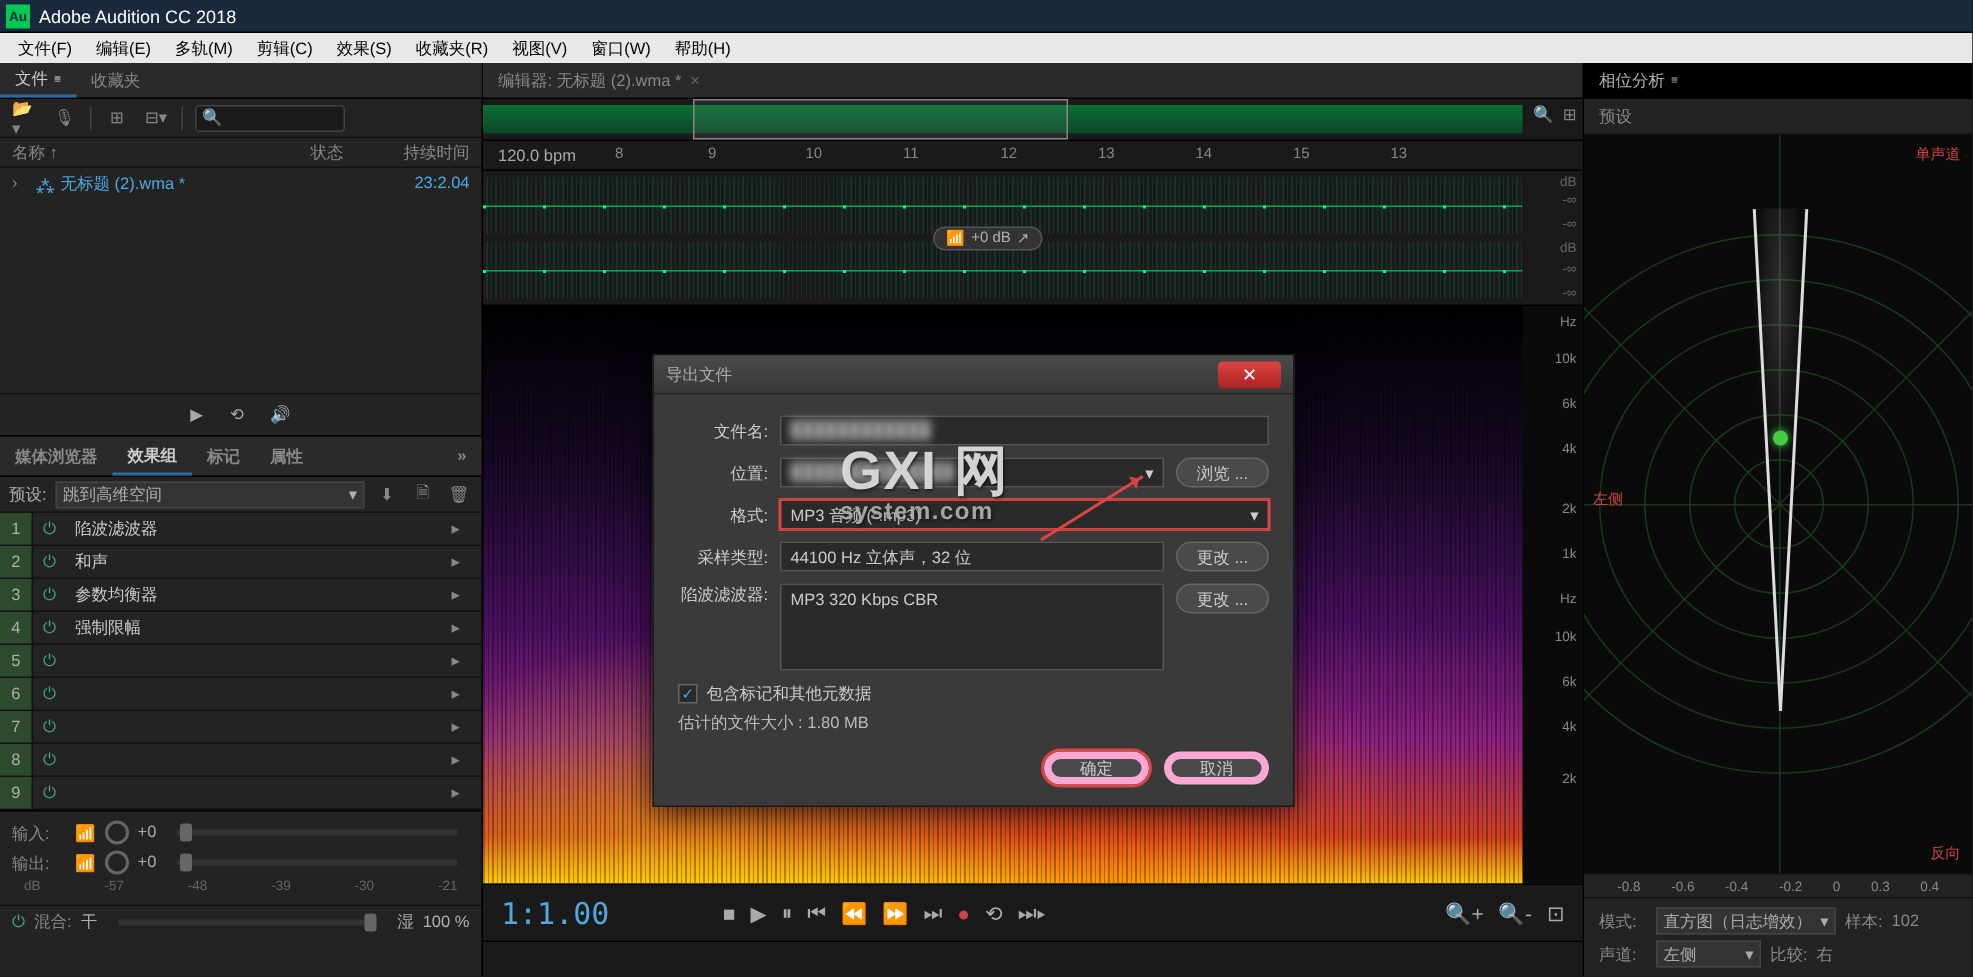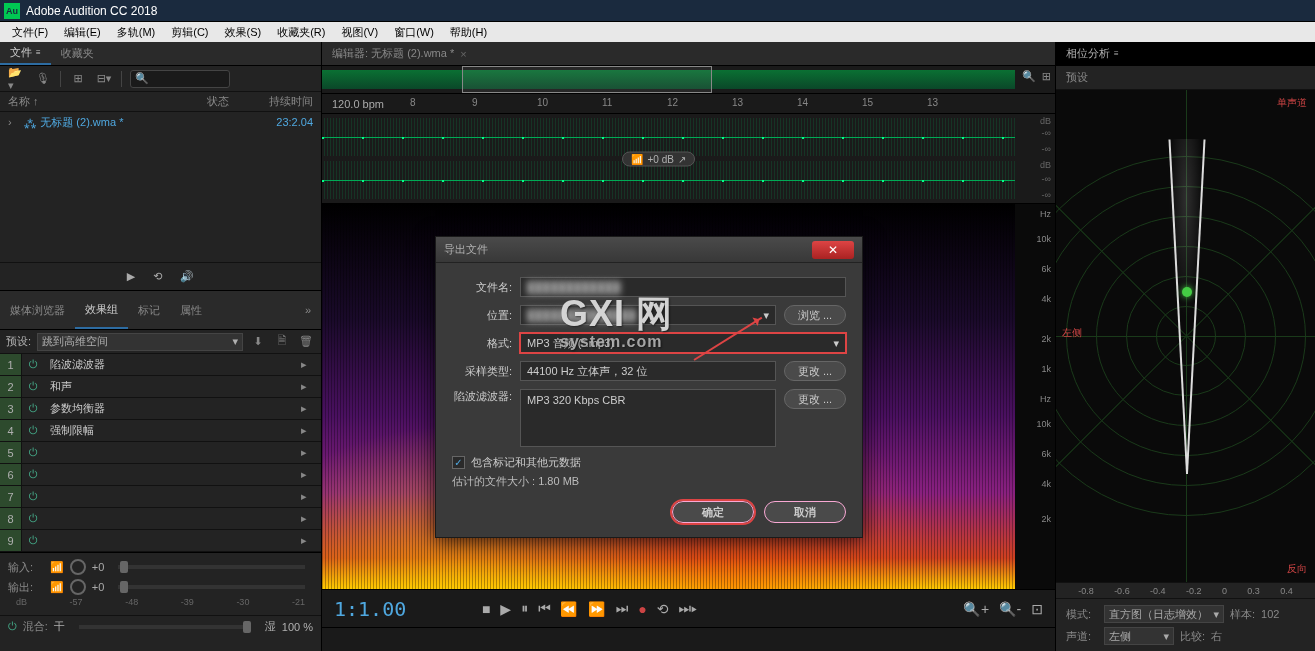--- a/index.html
+++ b/index.html
@@ -38,21 +38,21 @@
     .file-list { height: 150px; overflow: auto; }
     .file-row { height: 20px; display: flex; align-items: center; padding: 0 8px; color: #4fa8e0; cursor: pointer; }
     .file-row .exp { width: 12px; color: #888; }
     .file-row .wave-icon { margin: 0 4px; }
     .file-row .fname { flex: 1; }
     .file-row .dur { width: 70px; text-align: right; }
     
     .transport-mini { height: 28px; display: flex; align-items: center; justify-content: center; gap: 18px; border-top: 1px solid #111; color: #aaa; }
     
     
-    .browser-tabs { height: 40px; display: flex; align-items: center; border-top: 1px solid #000; border-bottom: 1px solid #000; background: #2a2a2a; }
+    .browser-tabs { height: 28px; display: flex; align-items: center; border-top: 1px solid #000; border-bottom: 1px solid #000; background: #2a2a2a; font-weight: bold; }
     .preset-row { height: 24px; display: flex; align-items: center; padding: 0 6px; gap: 6px; border-bottom: 1px solid #111; }
     .preset-sel { flex: 1; background: #333; border: 1px solid #444; height: 18px; padding: 0 4px; display: flex; align-items: center; justify-content: space-between; }
     .file-label { padding: 4px 8px; color: #888; }
     
     .fx-list { }
     .fx-row { height: 22px; display: flex; align-items: center; border-bottom: 1px solid #111; }
     .fx-num { width: 22px; text-align: center; background: #2d4a2d; border-right: 1px solid #111; height: 100%; display: flex; align-items: center; justify-content: center; }
     .fx-power { width: 22px; text-align: center; color: #4a8; height: 100%; display: flex; align-items: center; justify-content: center; cursor: pointer; }
     .fx-name { flex: 1; padding: 0 6px; color: #ccc; }
     .fx-arrow { width: 20px; color: #888; cursor: pointer; }
@@ -143,21 +143,21 @@
     .dlg-row { display: flex; align-items: center; margin-bottom: 8px; gap: 8px; }
     .dlg-label { width: 60px; text-align: right; color: #ccc; }
     .dlg-input { flex: 1; height: 20px; background: #2a2a2a; border: 1px solid #555; color: #ccc; padding: 0 6px; display: flex; align-items: center; justify-content: space-between; }
     .dlg-input.hl { border: 1px solid #d44; outline: 1px solid #d44; }
     .dlg-btn { width: 62px; height: 20px; background: #4a4a4a; border: 1px solid #666; border-radius: 10px; color: #ccc; display: flex; align-items: center; justify-content: center; cursor: pointer; }
     .dlg-textarea { flex: 1; height: 58px; background: #2a2a2a; border: 1px solid #555; color: #ccc; padding: 4px 6px; }
     .dlg-check { display: flex; align-items: center; gap: 6px; margin: 8px 0 4px 0; color: #ccc; }
     .checkbox { width: 13px; height: 13px; background: #2a2a2a; border: 1px solid #666; display: flex; align-items: center; justify-content: center; color: #4fa8e0; font-size: 10px; }
     .dlg-est { color: #bbb; margin-bottom: 12px; }
     .dlg-actions { display: flex; justify-content: flex-end; gap: 10px; }
-    .dlg-action { width: 82px; height: 22px; background: #4a4a4a; border: 1px solid #f9a8d4; border-radius: 11px; color: #ccc; display: flex; align-items: center; justify-content: center; cursor: pointer; font-weight: bold; }
+    .dlg-action { width: 70px; height: 22px; background: #4a4a4a; border: 5px solid #f9a8d4; border-radius: 11px; color: #ccc; display: flex; align-items: center; justify-content: center; cursor: pointer; }
     .dlg-action.hl { outline: 2px solid #d44; }
     .arrow-annot { position: absolute; left: 258px; top: 122px; width: 80px; height: 2px; background: #d44; transform: rotate(-32deg); transform-origin: left center; }
     .arrow-annot::after { content: ''; position: absolute; right: -2px; top: -4px; border: 5px solid transparent; border-left-color: #d44; }
     
     .watermark { position: absolute; left: 560px; top: 290px; font-size: 36px; font-weight: bold; color: rgba(220,220,220,0.95); z-index: 200; text-shadow: 1px 1px 2px rgba(0,0,0,0.5); pointer-events: none; letter-spacing: 1px; }
     .watermark .sub { font-size: 16px; display: block; margin-top: -6px; color: rgba(180,180,180,0.9); }
     
     .blur { color: transparent; text-shadow: 0 0 6px rgba(200,200,200,0.7); user-select: none; }
   </style>
 </head>

